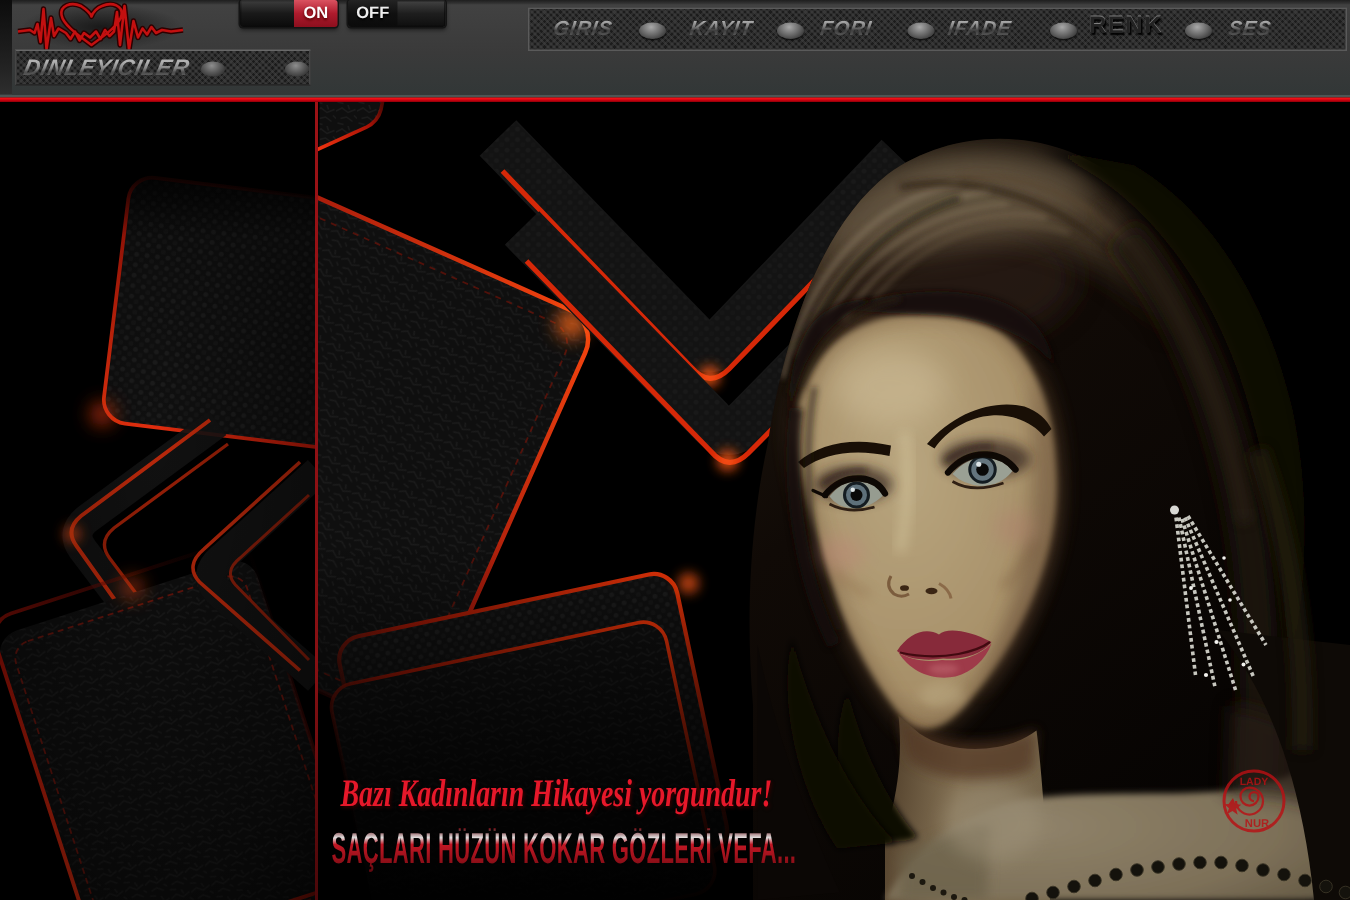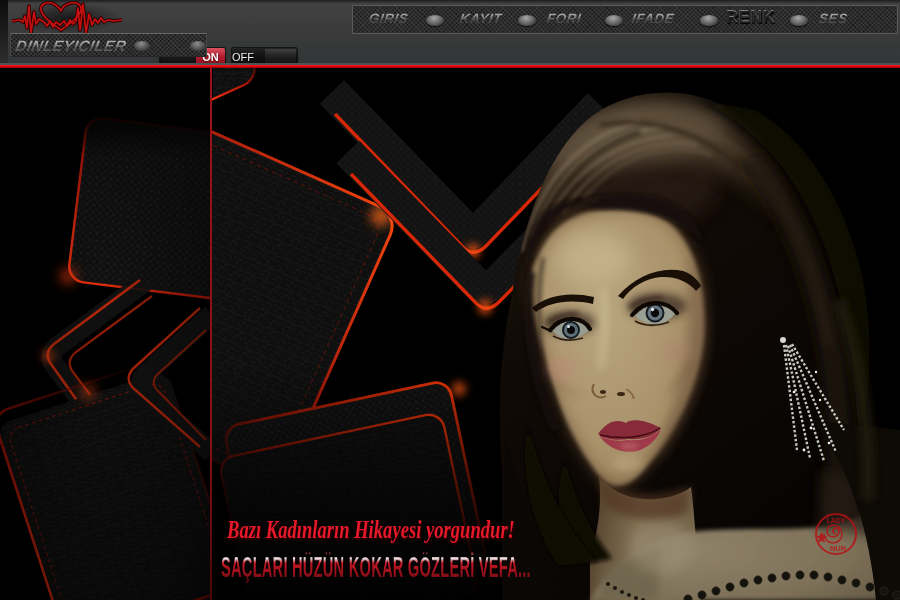--- a/index.html
+++ b/index.html
@@ -6,30 +6,30 @@
   #page{position:relative;width:900px;height:600px;overflow:hidden;background:#000;
         font-family:"Liberation Sans",sans-serif;}
   #topbar{position:absolute;left:0;top:0;width:900px;height:63px;
           background:linear-gradient(#424242,#3a3a3a 55%,#323737);}
   #topbar:before{content:"";position:absolute;left:0;top:0;width:900px;height:3px;
           background:linear-gradient(#1e1e1e,#3a3a3a);}
   #leftblack{position:absolute;left:0;top:0;width:8px;height:63px;background:linear-gradient(#0c0c0c,#222 70%,#2e2e2e);}
   #logoShadow{position:absolute;left:0;top:0;width:160px;height:44px;
           background:radial-gradient(ellipse 75px 21px at 68px 18px,rgba(0,0,0,.6),rgba(0,0,0,0) 72%);}
   .sw{position:absolute;top:0;height:18px;width:65px;border-radius:2px;
-      box-shadow:0 0 0 1px #141414,0 2px 3px rgba(0,0,0,.55);margin-top:48px;}
+      box-shadow:0 0 0 1px #141414,0 2px 3px rgba(0,0,0,.55);}
   #swon{left:160px;background:linear-gradient(#2e2e2e,#121212 45%,#0a0a0a);}
   #swon .knob{position:absolute;left:1px;top:1px;width:35px;height:16px;
       background:linear-gradient(#3a3a3a,#191919 50%,#0c0c0c);}
   #swon .lab{position:absolute;right:0;top:0;width:29px;height:18px;border-radius:0 2px 2px 0;
       background:linear-gradient(#da5260,#ae1b2d 50%,#8c0f1e);color:#fff;font-weight:bold;
       font-size:11px;line-height:18px;text-align:center;text-shadow:0 1px 2px #500;}
   #swoff{left:232px;background:linear-gradient(#232323,#101010 50%,#0b0b0b);}
-  #swoff .lab{position:absolute;left:0;top:0;width:33px;height:18px;color:#eee;font-weight:normal;
-      font-size:11px;line-height:18px;text-shadow:0 1px 1px #000;}
+  #swoff .lab{position:absolute;left:0;top:0;width:33px;height:18px;color:#eee;font-weight:bold;
+      font-size:11px;line-height:18px;text-align:center;text-shadow:0 1px 1px #000;}
   #swoff .knob{position:absolute;right:1px;top:1px;width:31px;height:16px;
       background:linear-gradient(#404040,#1e1e1e 50%,#101010);}
   #nav{position:absolute;left:352px;top:5px;width:544px;height:27px;border:1px solid #5a5a5a;
        background:
         repeating-linear-gradient(45deg,rgba(70,70,70,.45) 0 1.5px,rgba(0,0,0,0) 1.5px 3px),
         repeating-linear-gradient(-45deg,rgba(15,15,15,.55) 0 1.5px,rgba(0,0,0,0) 1.5px 3px),
         #2d2d2d;}
   .nvi{position:absolute;top:5px;font-weight:bold;font-style:italic;font-size:13.5px;
        letter-spacing:0.5px;
        background:linear-gradient(#a9a9a9 22%,#7d7d7d 45%,#404040 62%,#646464);

